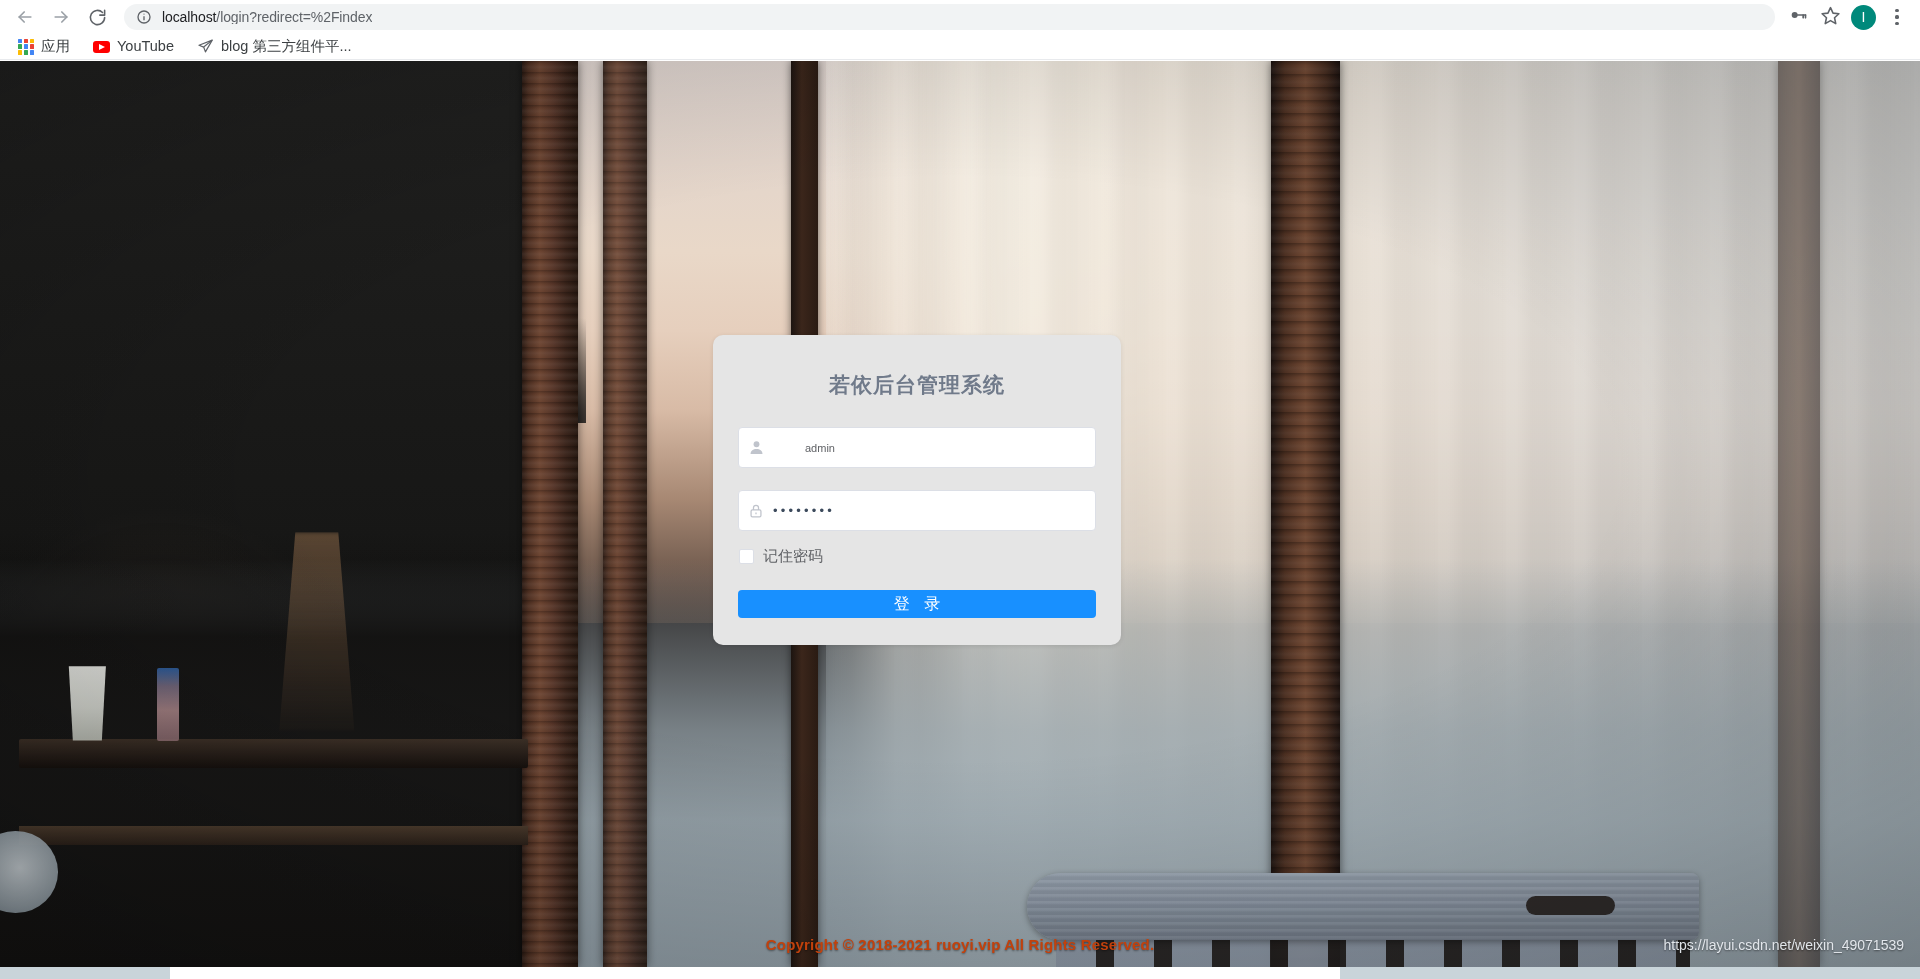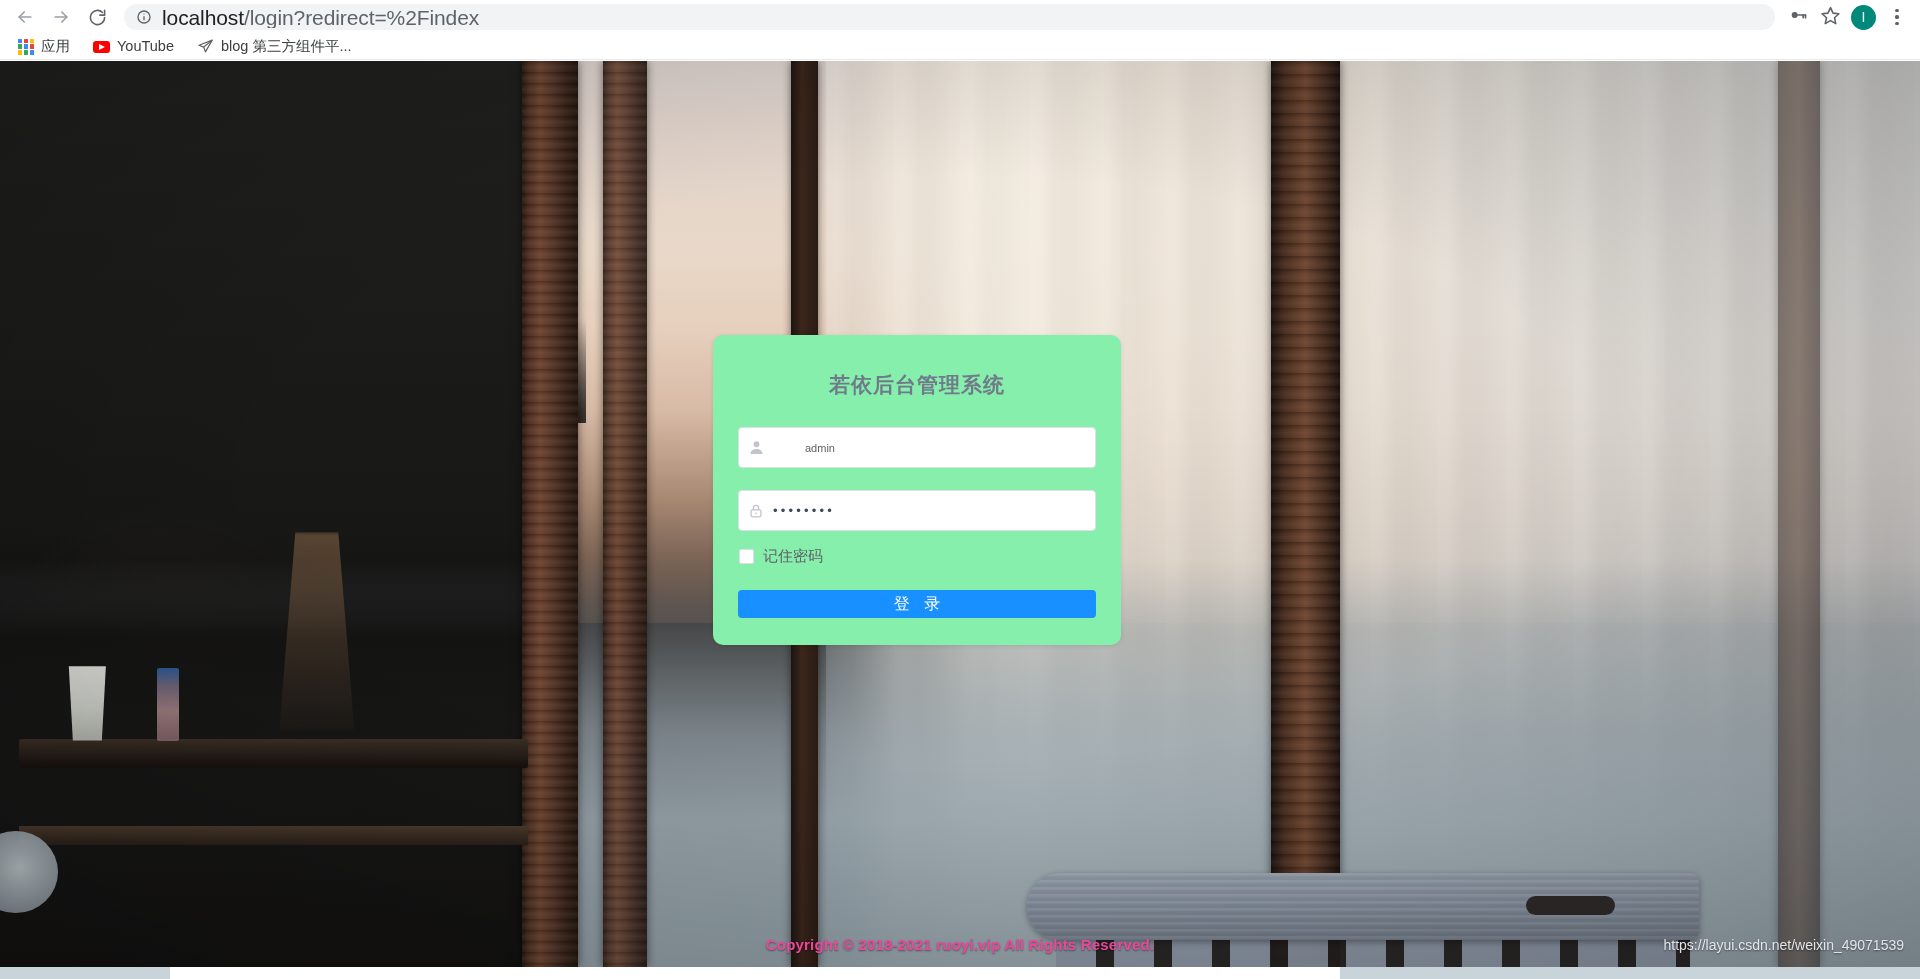--- a/index.html
+++ b/index.html
@@ -28,21 +28,21 @@
 
   .omnibox {
     flex: 1 1 auto; height: 26px; margin: 0 6px 0 8px;
     background: #f1f3f4; border-radius: 13px;
     display: flex; align-items: center;
     padding: 0 12px 0 12px; gap: 10px;
     min-width: 0;
   }
   .omni-info { flex: 0 0 auto; display:flex; align-items:center; }
   .omni-url {
-    font-size: 21px; color: #5f6368; letter-spacing: -0.1px;
+    font-size: 14px; color: #5f6368; letter-spacing: -0.1px;
     white-space: nowrap; overflow: hidden; text-overflow: ellipsis;
     line-height: 1;
   }
   .omni-url .host { color: #202124; }
 
   .tool-icon {
     width: 30px; height: 30px; flex: 0 0 auto;
     display:flex; align-items:center; justify-content:center;
   }
   .avatar {
@@ -232,21 +232,21 @@
 
   .bg-vignette {
     position:absolute; inset:0;
     background: radial-gradient(ellipse 85% 80% at 50% 45%, rgba(0,0,0,0) 40%, rgba(0,0,0,0.28) 100%);
   }
 
   
   .login-card {
     position: absolute; left: 713px; top: 274px;
     width: 408px; padding: 30px 25px 5px 25px;
-    background: #86efac; border-radius: 10px;
+    background: #e5e5e5; border-radius: 10px;
     box-shadow: 0 1px 4px rgba(0,0,0,0.10);
   }
   .login-title {
     text-align: center; font-size: 21px; font-weight: bold;
     color: #707a8a; margin: 6px 0 28px 0; letter-spacing: 1px;
   }
   .field {
     position: relative; height: 41px; margin-bottom: 22px;
     border: 1px solid #dcdfe6; border-radius: 4px; background: #fff;
     display: flex; align-items: center;
@@ -281,21 +281,21 @@
     background: #1890ff; color: #ffffff; font-size: 16px;
     letter-spacing: 5px; text-indent: 5px;
     font-family: "Liberation Sans", sans-serif;
     display:flex; align-items:center; justify-content:center;
     margin-bottom: 22px;
   }
 
   
   .copyright {
     position: absolute; left: 0; right: 0; bottom: 14px;
-    text-align: center; color: #ec4899; font-size: 15px;
+    text-align: center; color: #c2410c; font-size: 15px;
     font-weight: bold; letter-spacing: .2px;
     text-shadow: 0 1px 2px rgba(0,0,0,.45);
   }
   .watermark {
     position: absolute; right: 16px; bottom: 14px;
     color: #e9edf2; font-size: 14px; opacity: .95;
     text-shadow: 0 1px 2px rgba(0,0,0,.5);
   }
 
   .bottom-strip {

